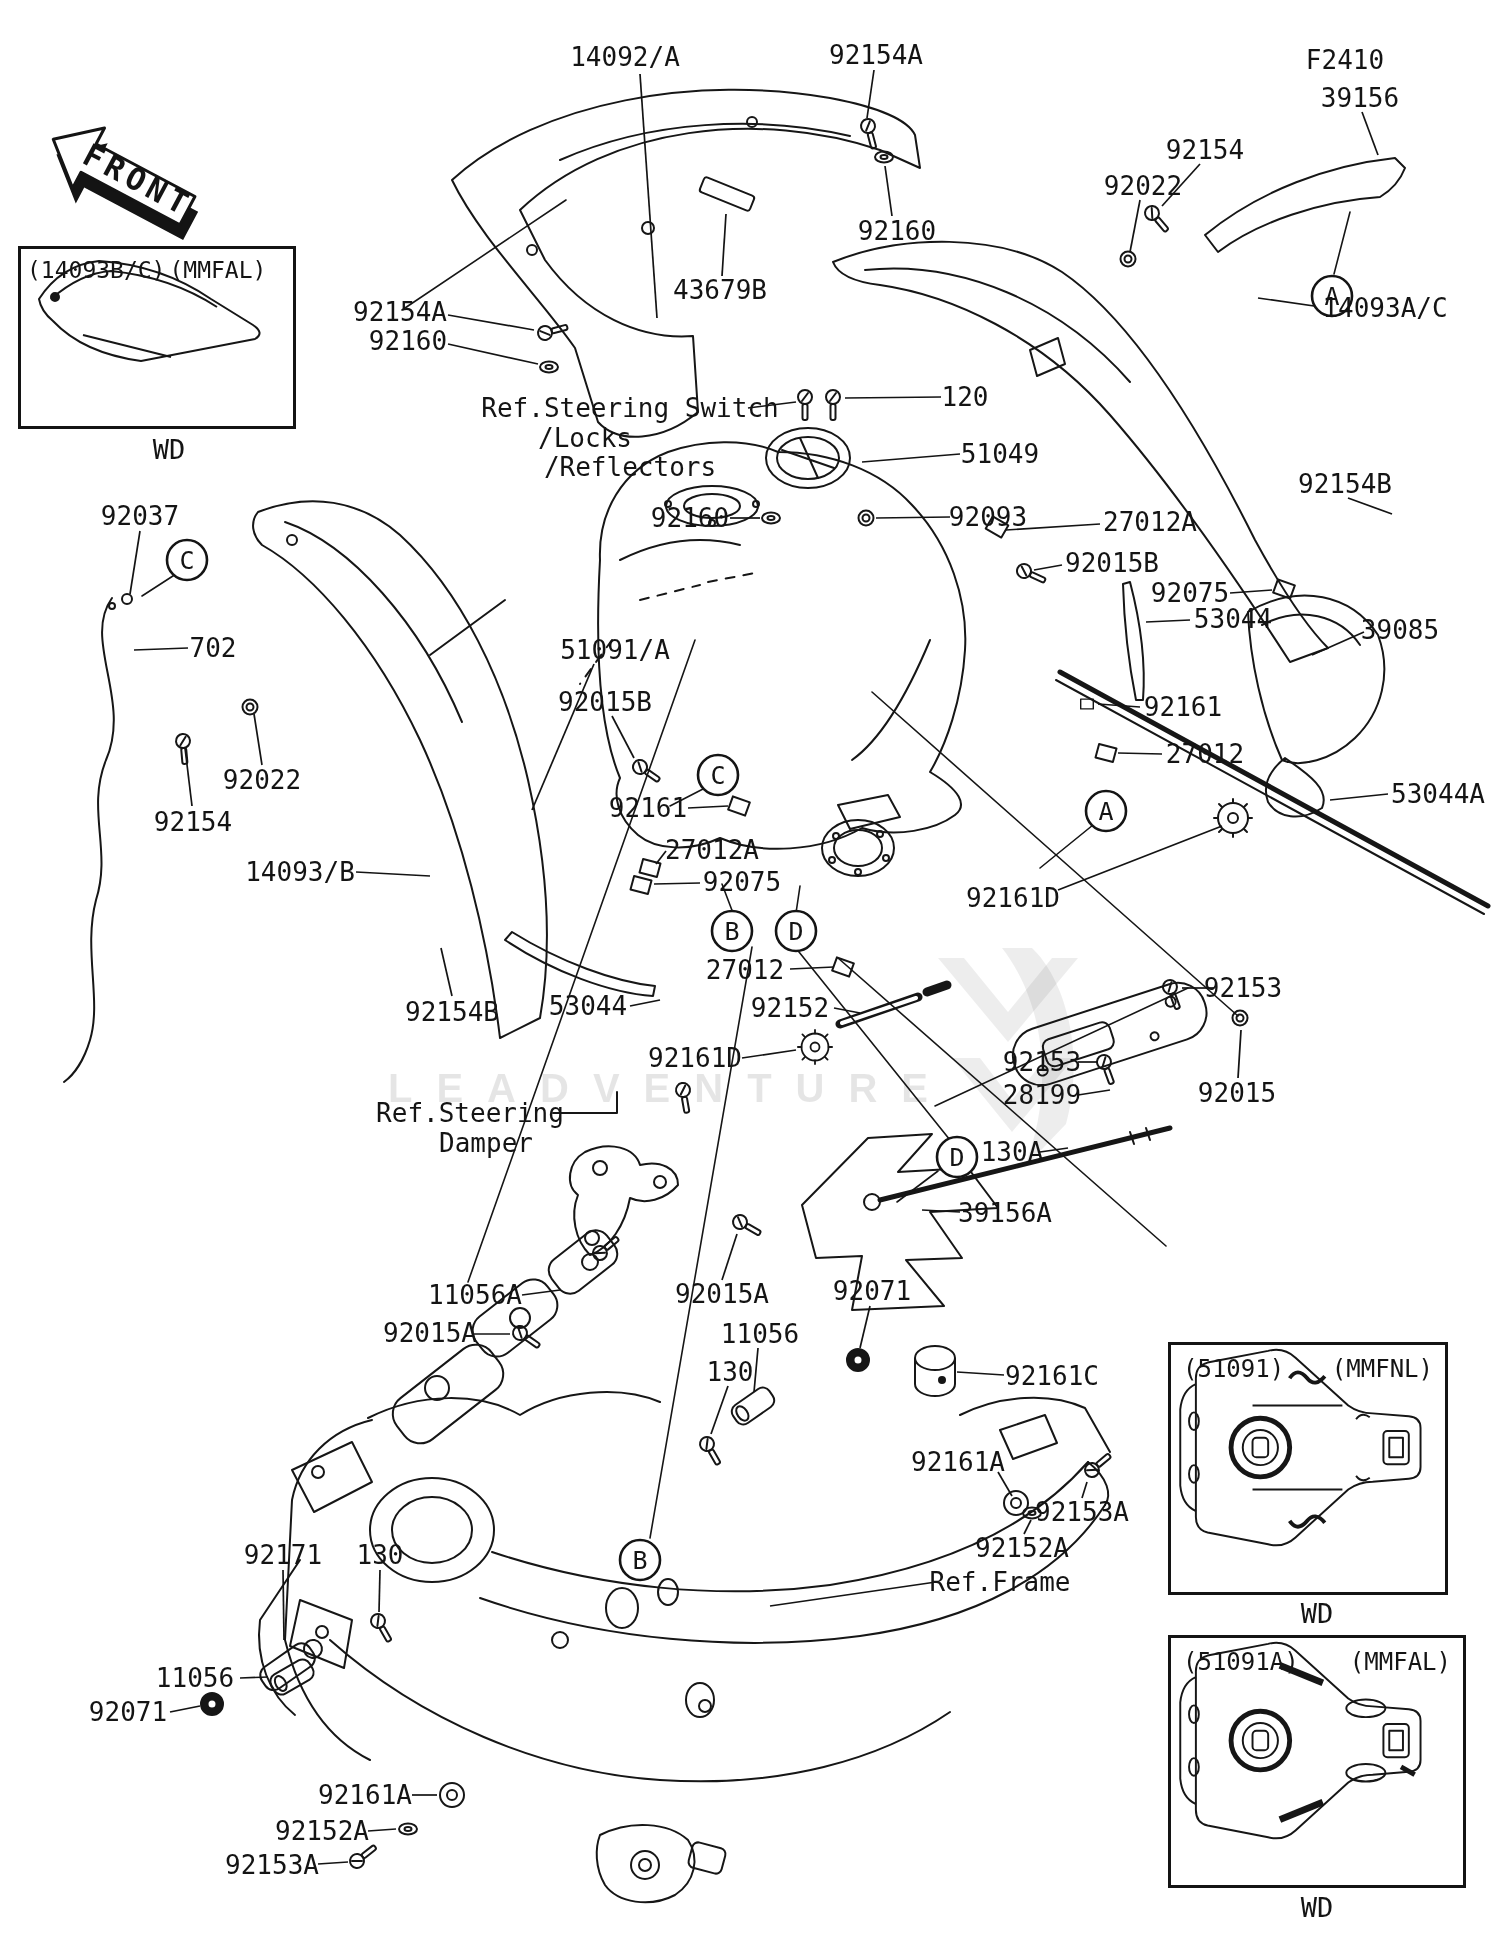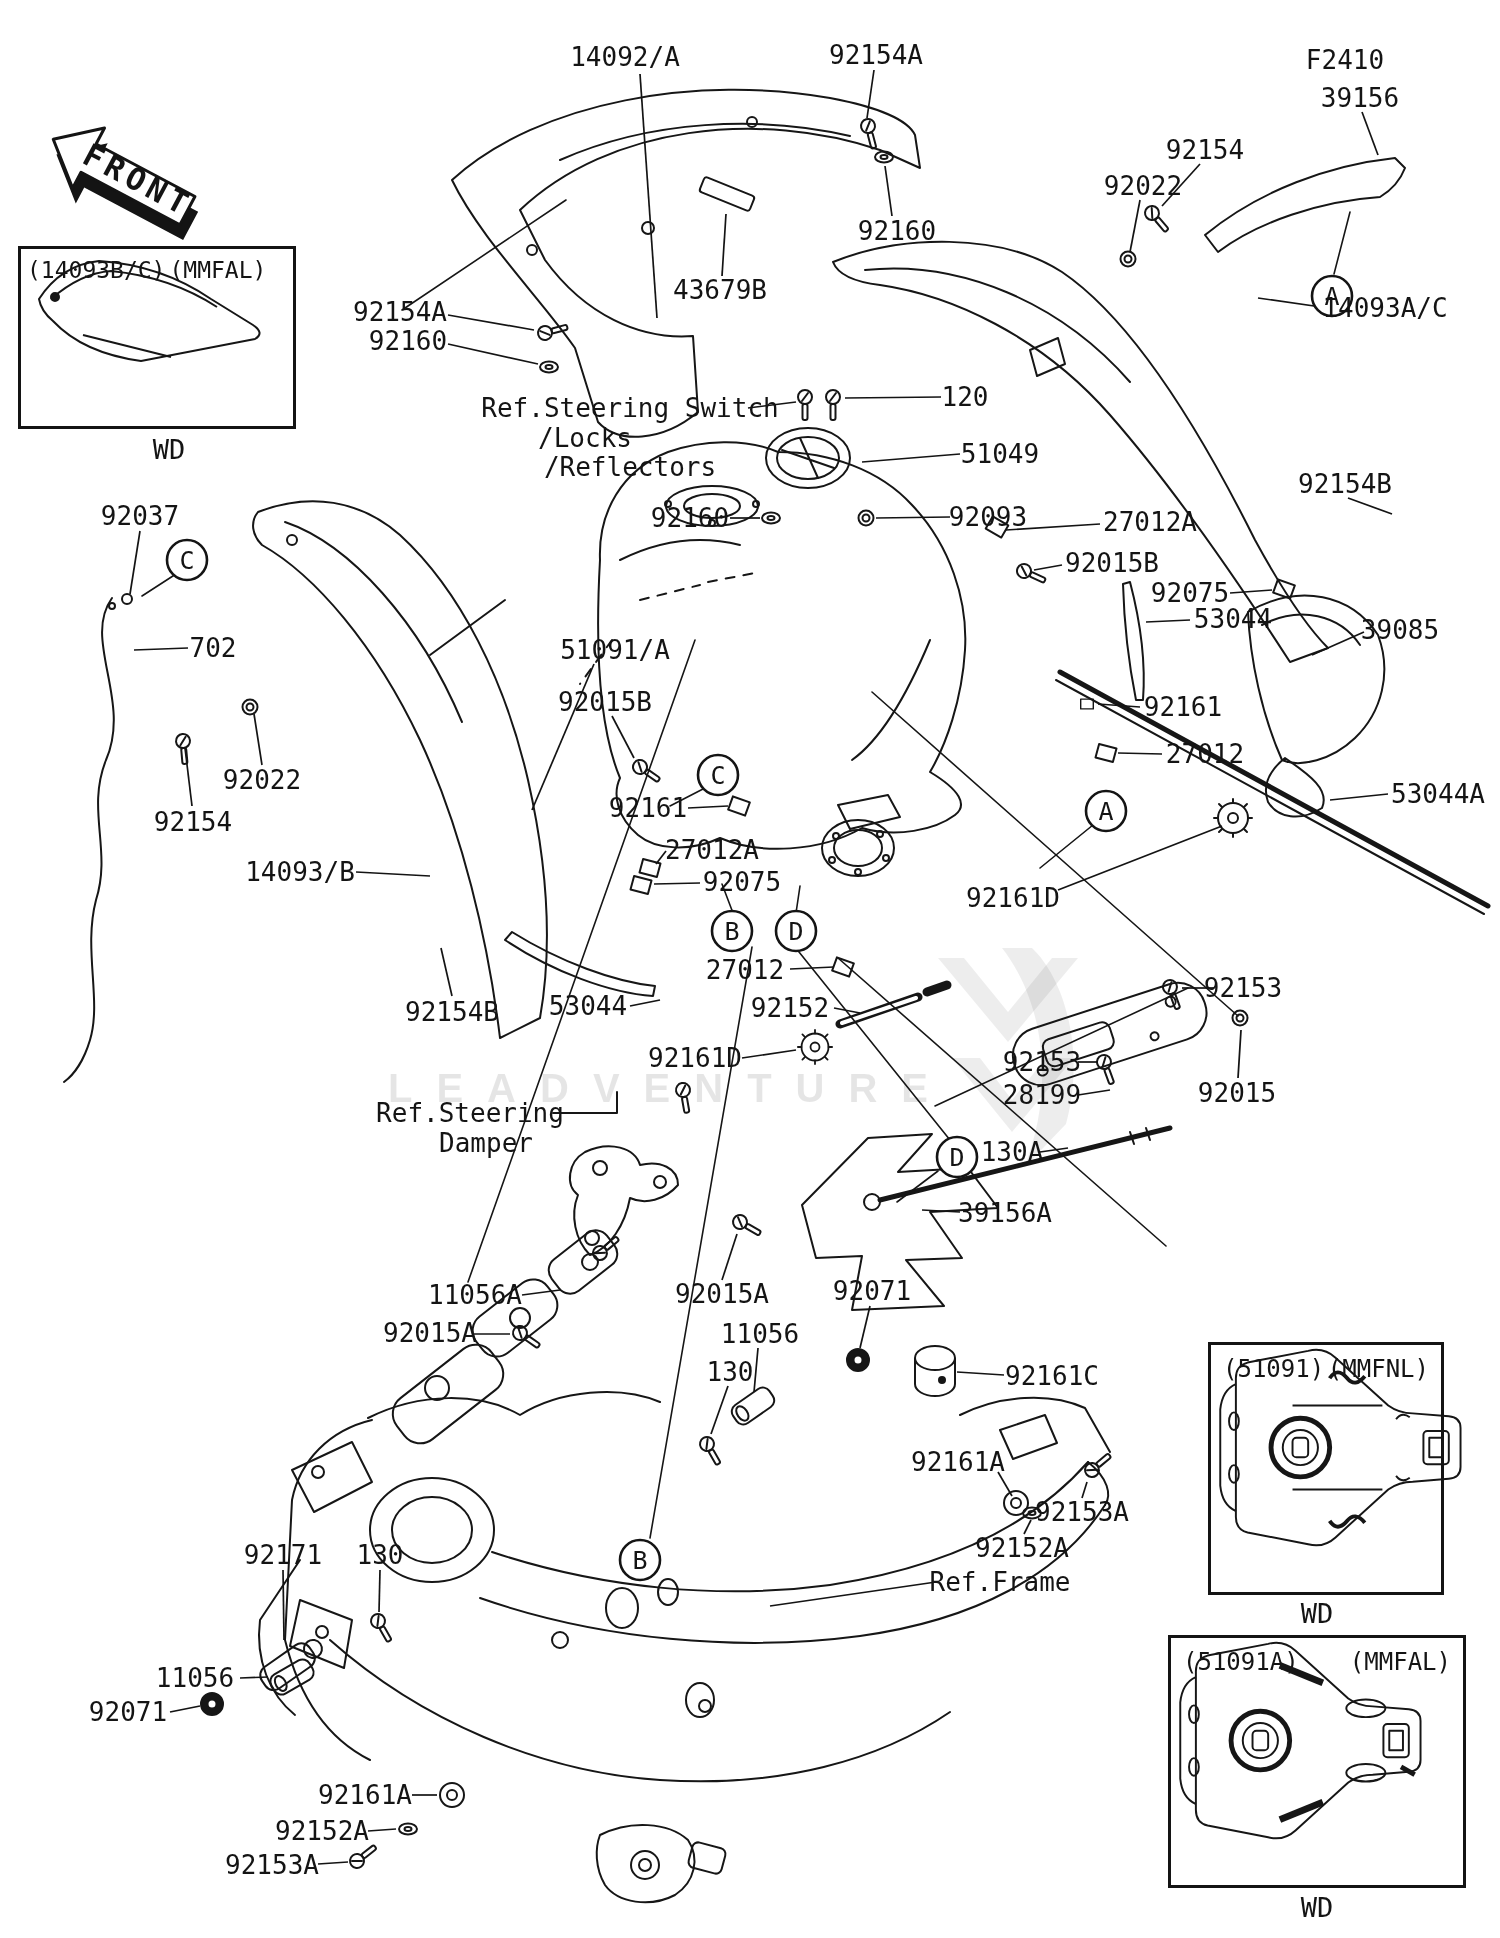--- a/index.html
+++ b/index.html
@@ -11,21 +11,21 @@
   .lbl{position:absolute;transform:translate(-50%,-50%);font-size:26px;line-height:1;
        white-space:pre;color:#141414;}
   .lead{stroke:#141414;stroke-width:1.7;fill:none;}
   .callout-circle{fill:#fff;stroke:#141414;stroke-width:2.6;}
   .callout-letter{font-family:"DejaVu Sans Mono",monospace;font-size:25px;fill:#141414;
                   text-anchor:middle;}
   .inset{position:absolute;border:3px solid #141414;background:#fff;box-sizing:border-box;}
   .inset-header{display:flex;justify-content:space-between;font-size:24px;padding:10px 12px 0 12px;}
   #inset-cover{left:18px;top:246px;width:278px;height:183px;}
   #inset-cover .inset-header{justify-content:flex-start;gap:4px;padding:8px 4px 0 6px;font-size:23px;}
-  #inset-t1{left:1208px;top:1342px;width:236px;height:253px;}
+  #inset-t1{left:1168px;top:1342px;width:280px;height:253px;}
   #inset-t2{left:1168px;top:1635px;width:298px;height:253px;}
   .inset-caption{position:absolute;text-align:center;font-size:27px;}
   #cap-cover{left:30px;top:434px;width:278px;}
   #cap-t1{left:1168px;top:1598px;width:298px;}
   #cap-t2{left:1168px;top:1892px;width:298px;}
   .front-text{position:absolute;left:138px;top:180px;transform:translate(-50%,-50%) rotate(28deg);
               font-size:31px;font-weight:bold;letter-spacing:5px;}
   .footer{position:absolute;left:620px;top:1916px;transform:translate(-50%,-50%);
           font-family:"Liberation Sans",sans-serif;font-size:29px;white-space:pre;}
   .inset svg{position:static;}

